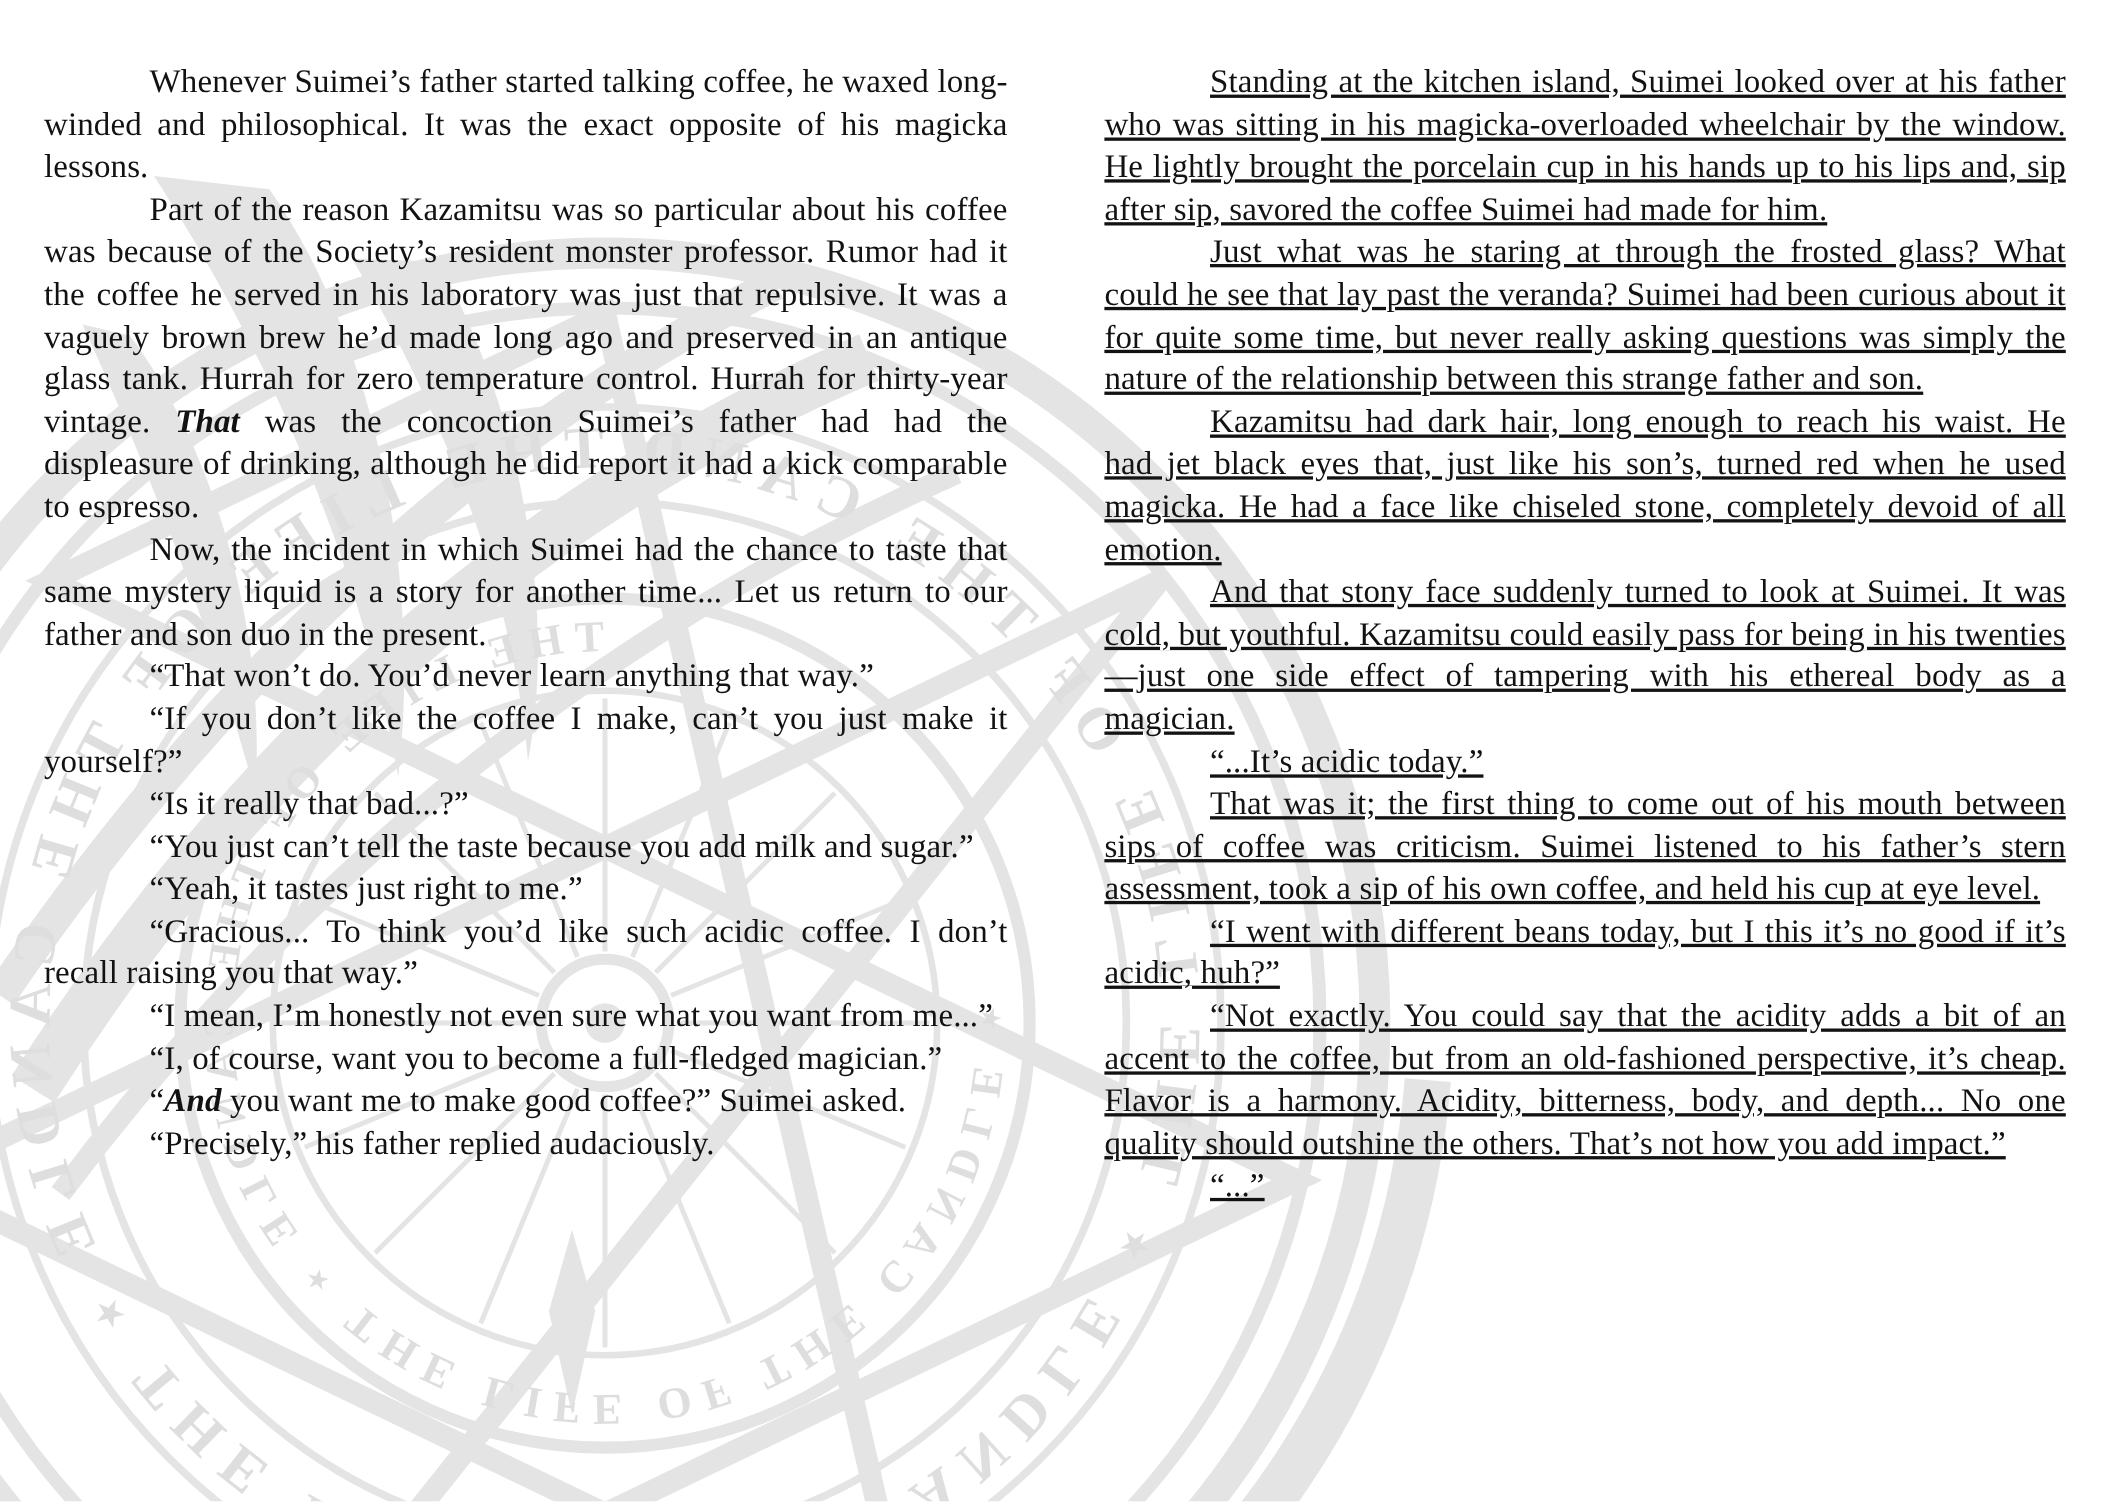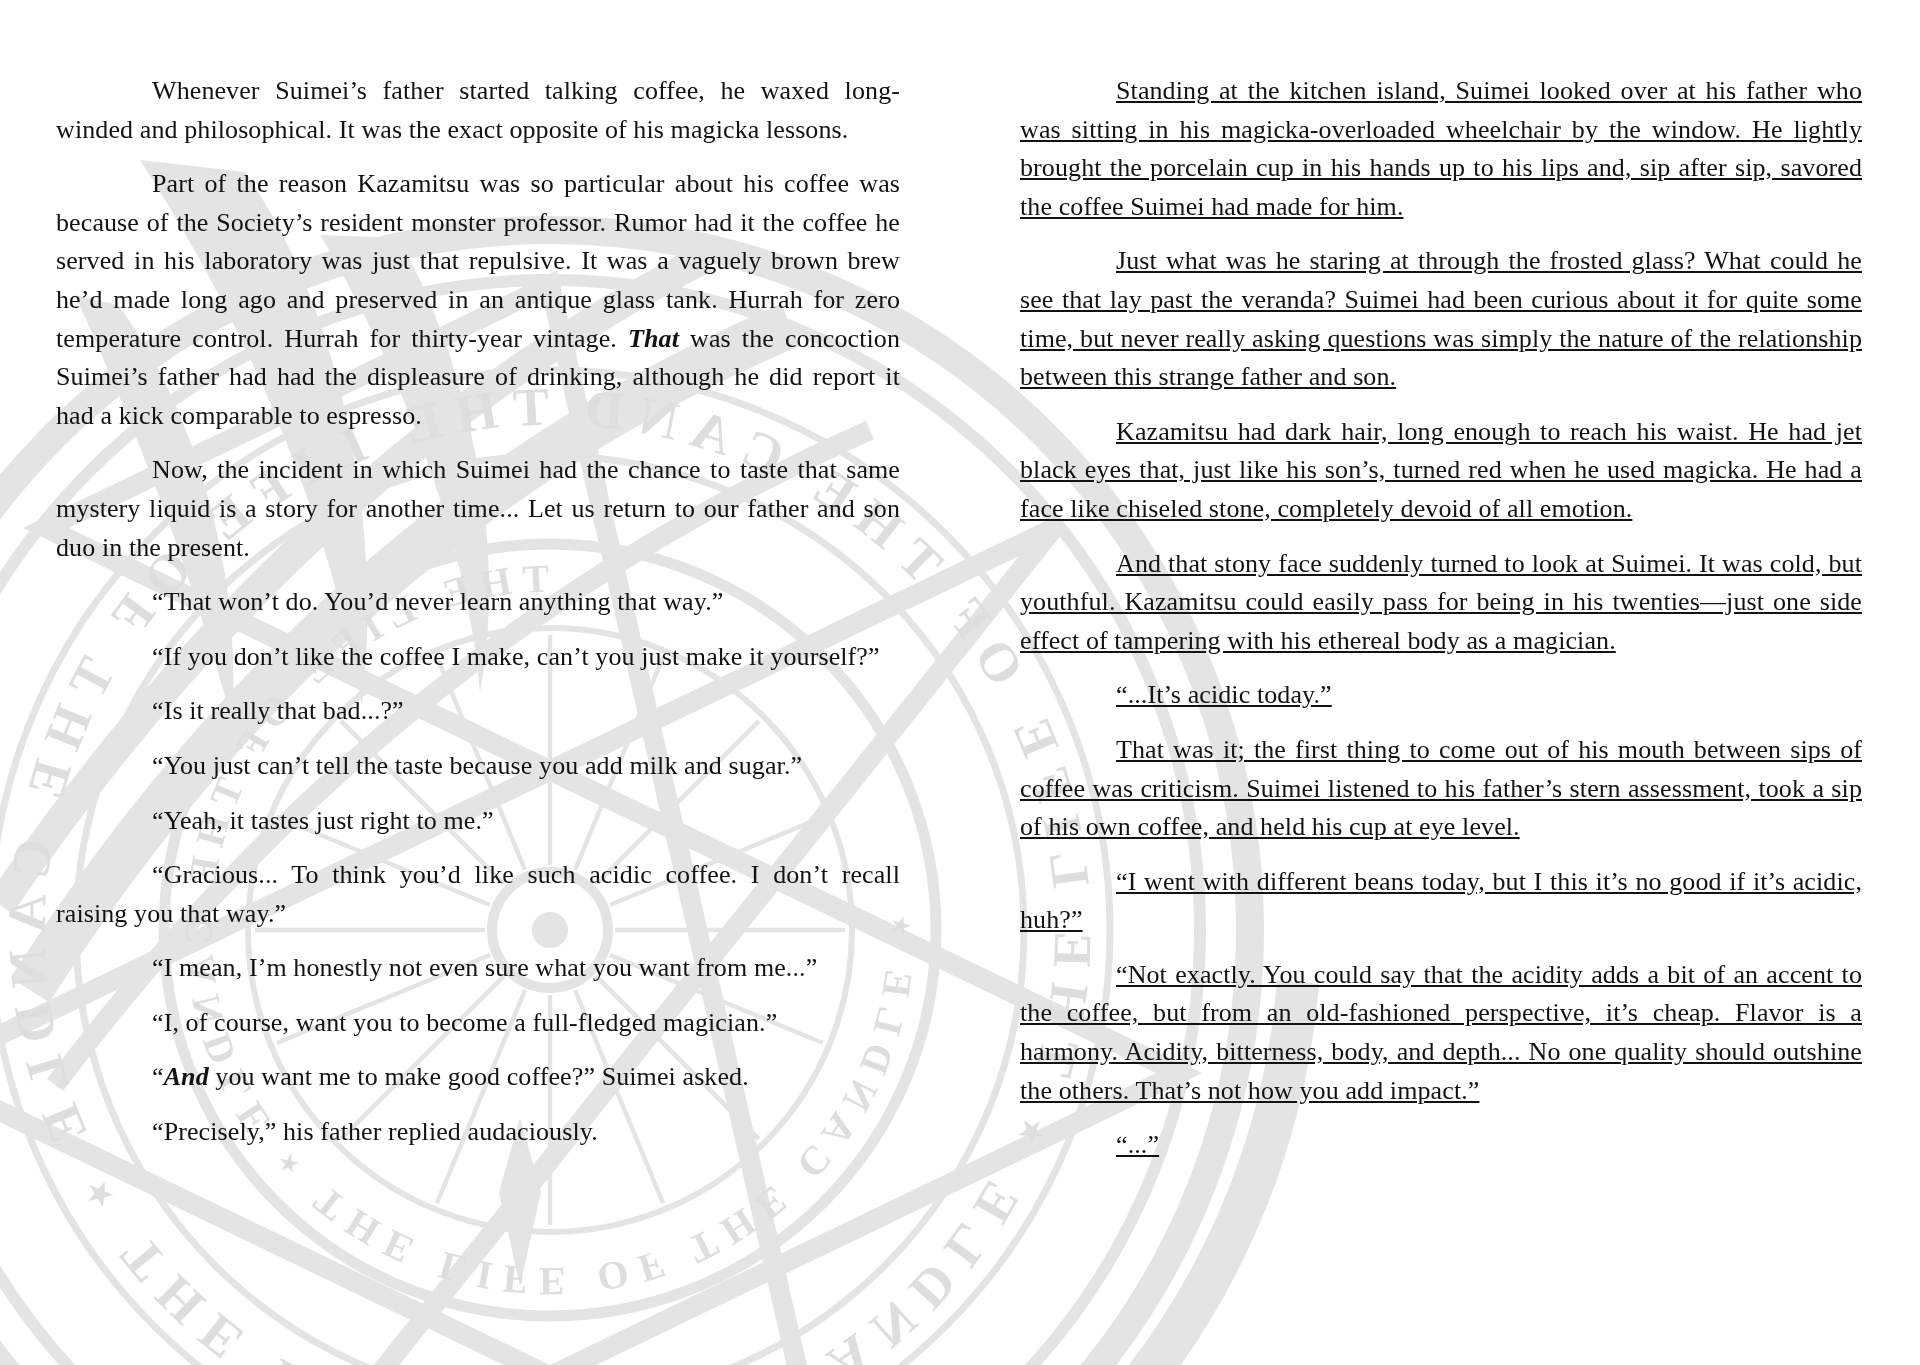--- a/index.html
+++ b/index.html
@@ -24,22 +24,22 @@
     pointer-events: none;
   }
   .column {
     position: absolute;
     top: 56px;
     color: #121212;
   }
   .column.left  { left: 40px;  width: 876px; }
   .column.right { left: 1004px; width: 874px; text-decoration: underline; }
   .column p.para {
-    margin: 16px;
-    font-size: 26px;
+    margin: 0;
+    font-size: 30px;
     line-height: 38.6px;
     text-align: justify;
     text-indent: 96px;
     letter-spacing: 0.1px;
   }
   .column p.para i { font-style: italic; font-weight: bold; }
   .wm-stroke { fill: none; stroke: #e4e4e4; }
   .wm-fill   { fill: #e4e4e4; stroke: none; }
   .wm-runes  {
     fill: #dedede;

